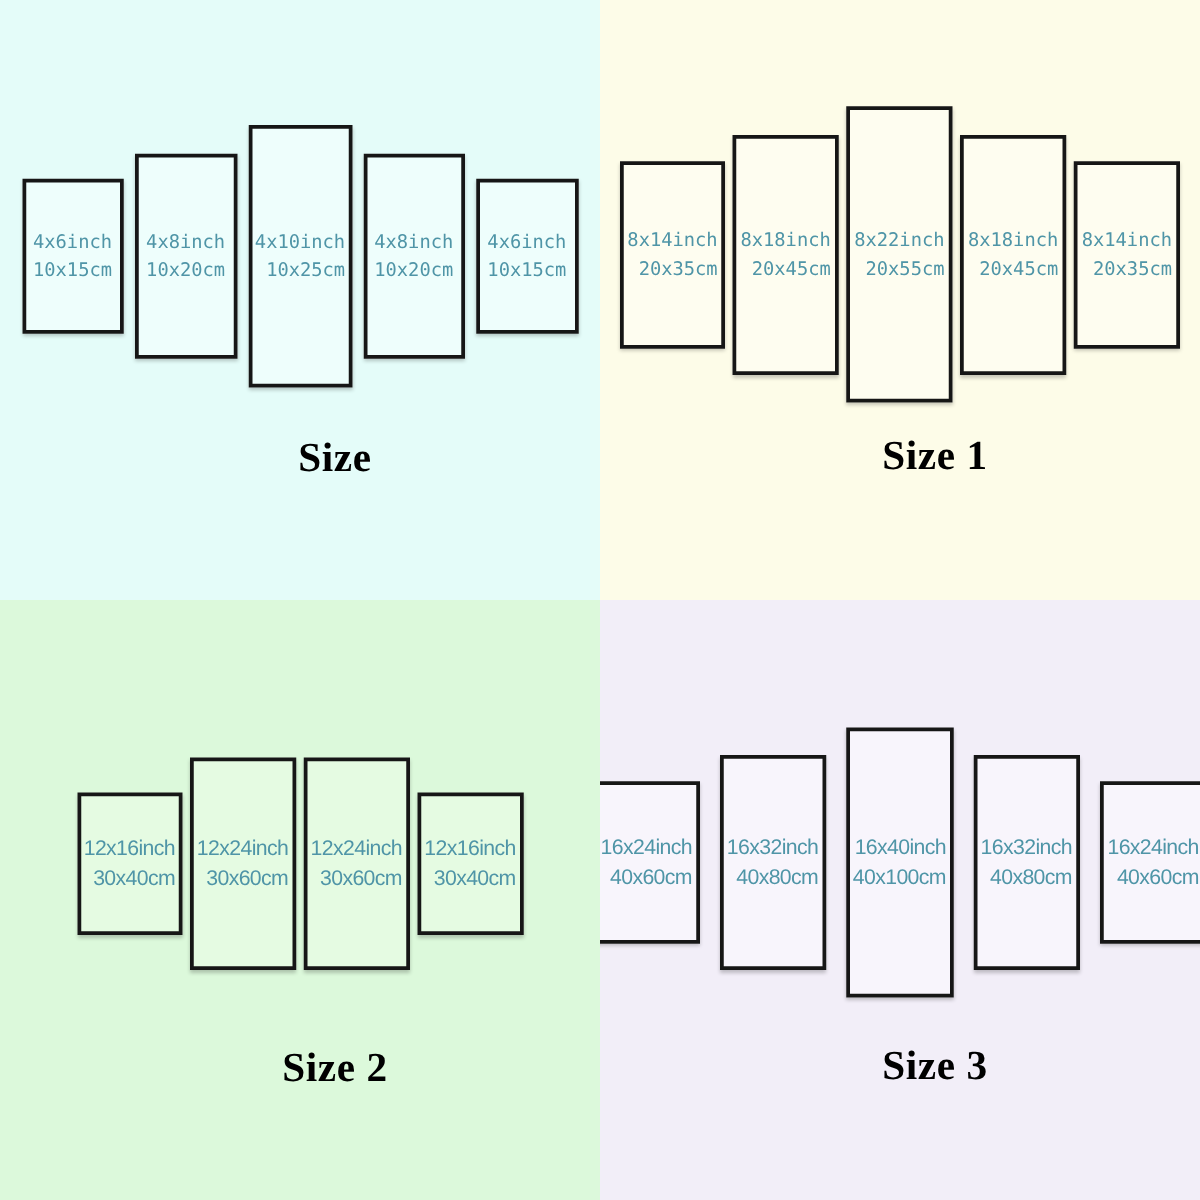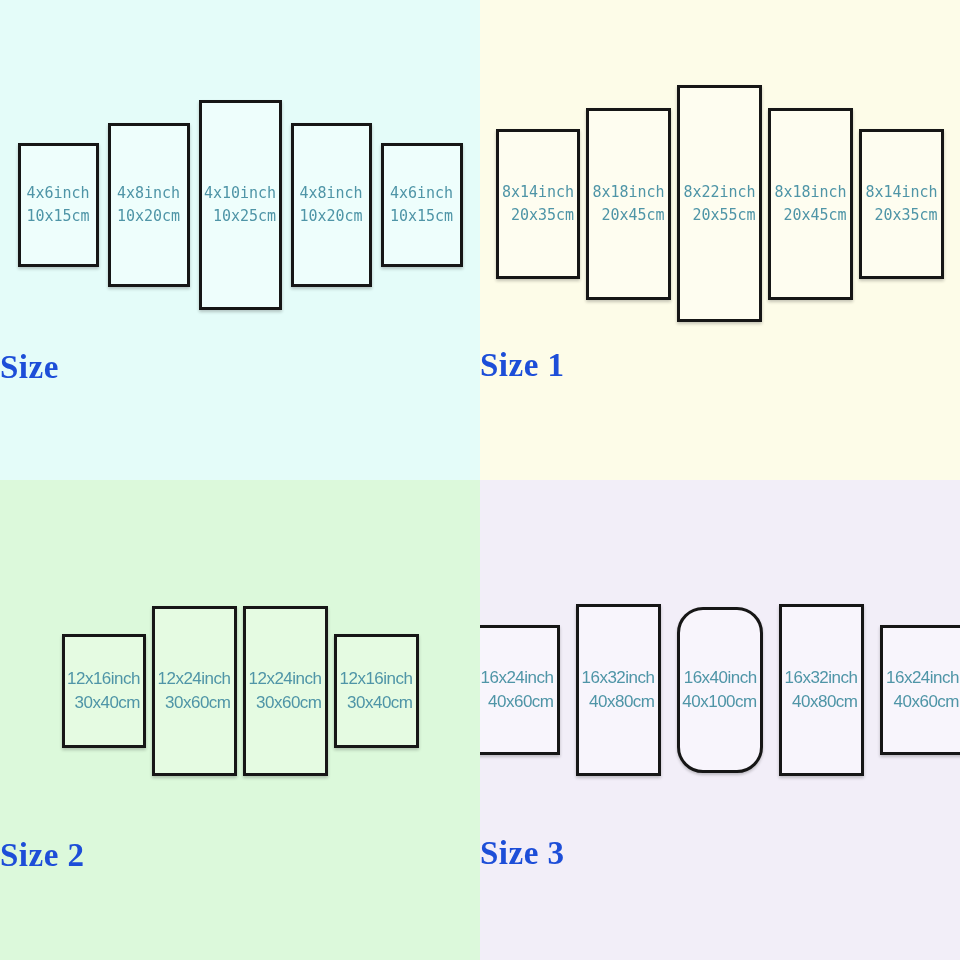--- a/index.html
+++ b/index.html
@@ -60,26 +60,26 @@
   .q2 .panel-label, .q3 .panel-label {
     font-family: "Liberation Sans", sans-serif;
     font-size: 17px;
     line-height: 24px;
     letter-spacing: -0.5px;
   }
   .size-title {
     position: absolute;
     left: 0;
     width: 536px;
-    text-align: left;
+    text-align: center;
     font-family: "Liberation Serif", serif;
     font-weight: bold;
     font-size: 33px;
     line-height: 44px;
-    color: #1d4ed8;
+    color: #000000;
     letter-spacing: 0.5px;
   }
   .q0 .size-title { top: 345px; }
   .q1 .size-title { top: 343px; }
   .q2 .size-title { top: 353px; font-family: Liberation Serif, serif; }
   .q3 .size-title { top: 351px; }
 </style>
 </head>
 <body>
 
@@ -190,21 +190,21 @@
             <div>16x24inch</div>
             <div>40x60cm</div>
           </div>
         </div>
         <div class="canvas-panel" style="width: 85px; height: 172px; background: rgb(248, 245, 252);">
           <div class="panel-label">
             <div>16x32inch</div>
             <div>40x80cm</div>
           </div>
         </div>
-        <div class="canvas-panel" style="width: 86px; height: 166px; background: rgb(248, 245, 252); border-radius: 26px;">
+        <div class="canvas-panel" style="width: 86px; height: 216px; background: rgb(248, 245, 252);">
           <div class="panel-label">
             <div>16x40inch</div>
             <div>40x100cm</div>
           </div>
         </div>
         <div class="canvas-panel" style="width: 85px; height: 172px; background: rgb(248, 245, 252);">
           <div class="panel-label">
             <div>16x32inch</div>
             <div>40x80cm</div>
           </div>

